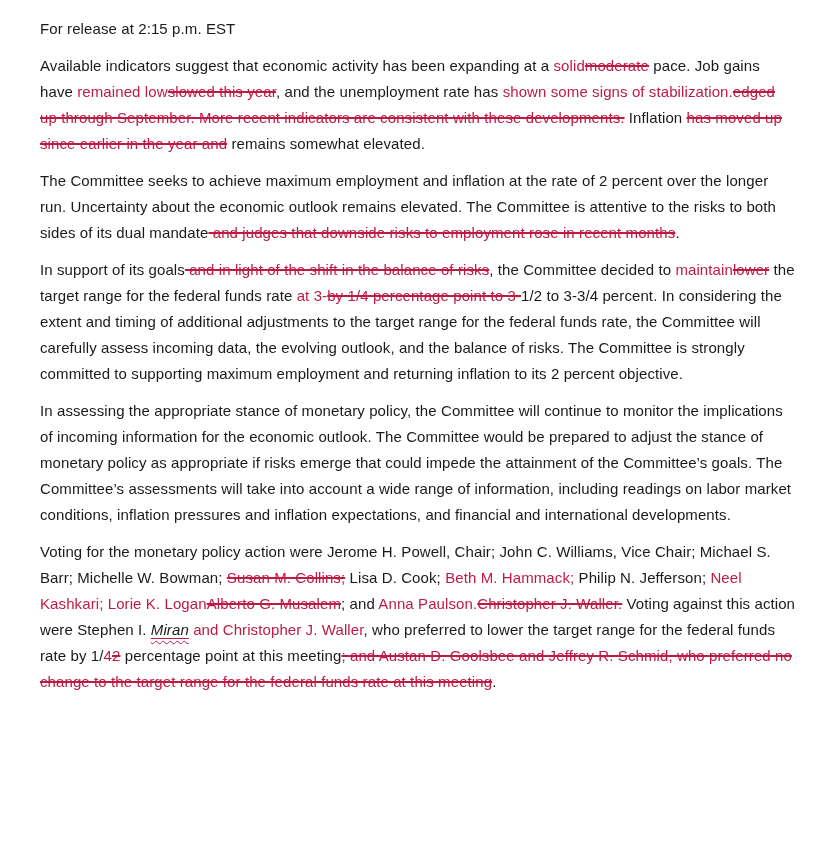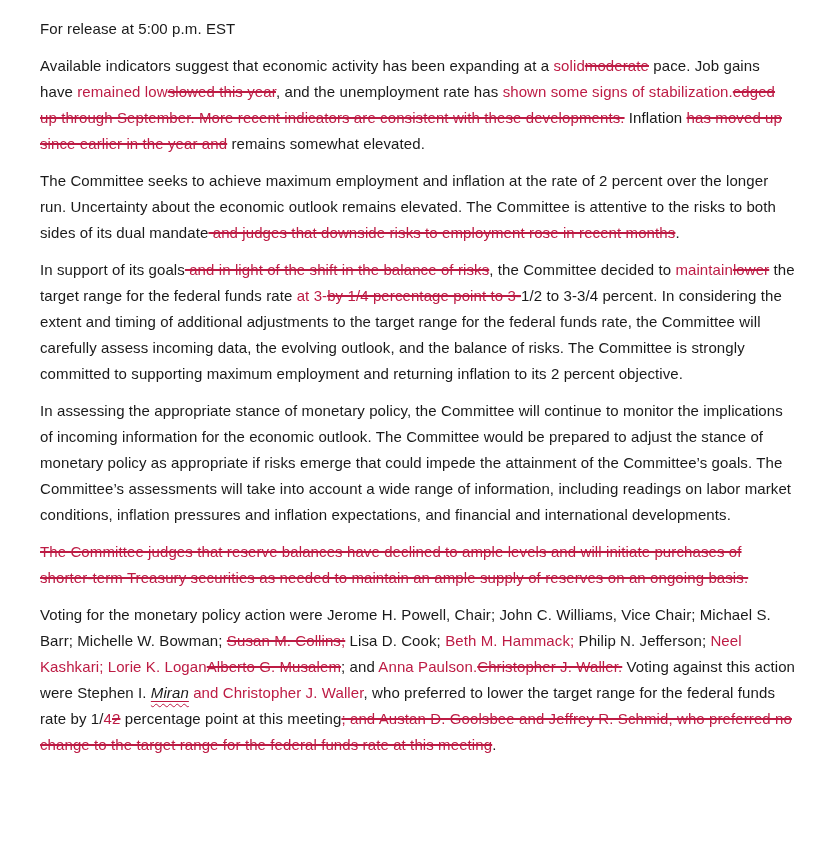--- a/index.html
+++ b/index.html
@@ -39,22 +39,21 @@
     text-decoration: underline wavy var(--rev);
     text-decoration-thickness: 1px;
     text-underline-offset: 5px;
     text-decoration-skip-ink: none;
   }
 </style>
 </head>
 <body>
 
 <div class="doc">
-  <p class="para">For release at 5:00 p.m. EST</p>
+  <p class="para">For release at 2:15 p.m. EST</p>
   <div>
       <p class="para"><span class="run-normal">Available indicators suggest that economic activity has been expanding at a </span><span class="run-ins">solid</span><span class="run-del">moderate</span><span class="run-normal"> pace. Job gains have </span><span class="run-ins">remained low</span><span class="run-del">slowed this year</span><span class="run-normal">, and the unemployment rate has </span><span class="run-ins">shown some signs of stabilization.</span><span class="run-del">edged up through September. More recent indicators are consistent with these developments.</span><span class="run-normal"> Inflation </span><span class="run-del">has moved up since earlier in the year and</span><span class="run-normal"> remains somewhat elevated.</span></p>
       <p class="para"><span class="run-normal">The Committee seeks to achieve maximum employment and inflation at the rate of 2 percent over the longer run. Uncertainty about the economic outlook remains elevated. The Committee is attentive to the risks to both sides of its dual mandate</span><span class="run-del"> and judges that downside risks to employment rose in recent months</span><span class="run-normal">.</span></p>
       <p class="para"><span class="run-normal">In support of its goals</span><span class="run-del"> and in light of the shift in the balance of risks</span><span class="run-normal">, the Committee decided to </span><span class="run-ins">maintain</span><span class="run-del">lower</span><span class="run-normal"> the target range for the federal funds rate </span><span class="run-ins">at 3-</span><span class="run-del">by 1/4 percentage point to 3-</span><span class="run-normal">1/2 to 3-3/4 percent. In considering the extent and timing of additional adjustments to the target range for the federal funds rate, the Committee will carefully assess incoming data, the evolving outlook, and the balance of risks. The Committee is strongly committed to supporting maximum employment and returning inflation to its 2 percent objective.</span></p>
       <p class="para"><span class="run-normal">In assessing the appropriate stance of monetary policy, the Committee will continue to monitor the implications of incoming information for the economic outlook. The Committee would be prepared to adjust the stance of monetary policy as appropriate if risks emerge that could impede the attainment of the Committee’s goals. The Committee’s assessments will take into account a wide range of information, including readings on labor market conditions, inflation pressures and inflation expectations, and financial and international developments.</span></p>
-      <p class="para"><span class="run-del">The Committee judges that reserve balances have declined to ample levels and will initiate purchases of shorter-term Treasury securities as needed to maintain an ample supply of reserves on an ongoing basis.</span></p>
       <p class="para"><span class="run-normal">Voting for the monetary policy action were Jerome H. Powell, Chair; John C. Williams, Vice Chair; Michael S. Barr; Michelle W. Bowman; </span><span class="run-del">Susan M. Collins;</span><span class="run-normal"> Lisa D. Cook; </span><span class="run-ins">Beth M. Hammack;</span><span class="run-normal"> Philip N. Jefferson; </span><span class="run-ins">Neel Kashkari; Lorie K. Logan</span><span class="run-del">Alberto G. Musalem</span><span class="run-normal">; and </span><span class="run-ins">Anna Paulson.</span><span class="run-del">Christopher J. Waller.</span><span class="run-normal"> Voting against this action were Stephen I. </span><span class="run-spell"><span class="wavy-inner">Miran</span></span><span class="run-ins"> and Christopher J. Waller</span><span class="run-normal">, who preferred to lower the target range for the federal funds rate by 1/</span><span class="run-ins">4</span><span class="run-del">2</span><span class="run-normal"> percentage point at this meeting</span><span class="run-del">; and Austan D. Goolsbee and Jeffrey R. Schmid, who preferred no change to the target range for the federal funds rate at this meeting</span><span class="run-normal">.</span></p>
     </div>
 </div>
 
 </body></html>

